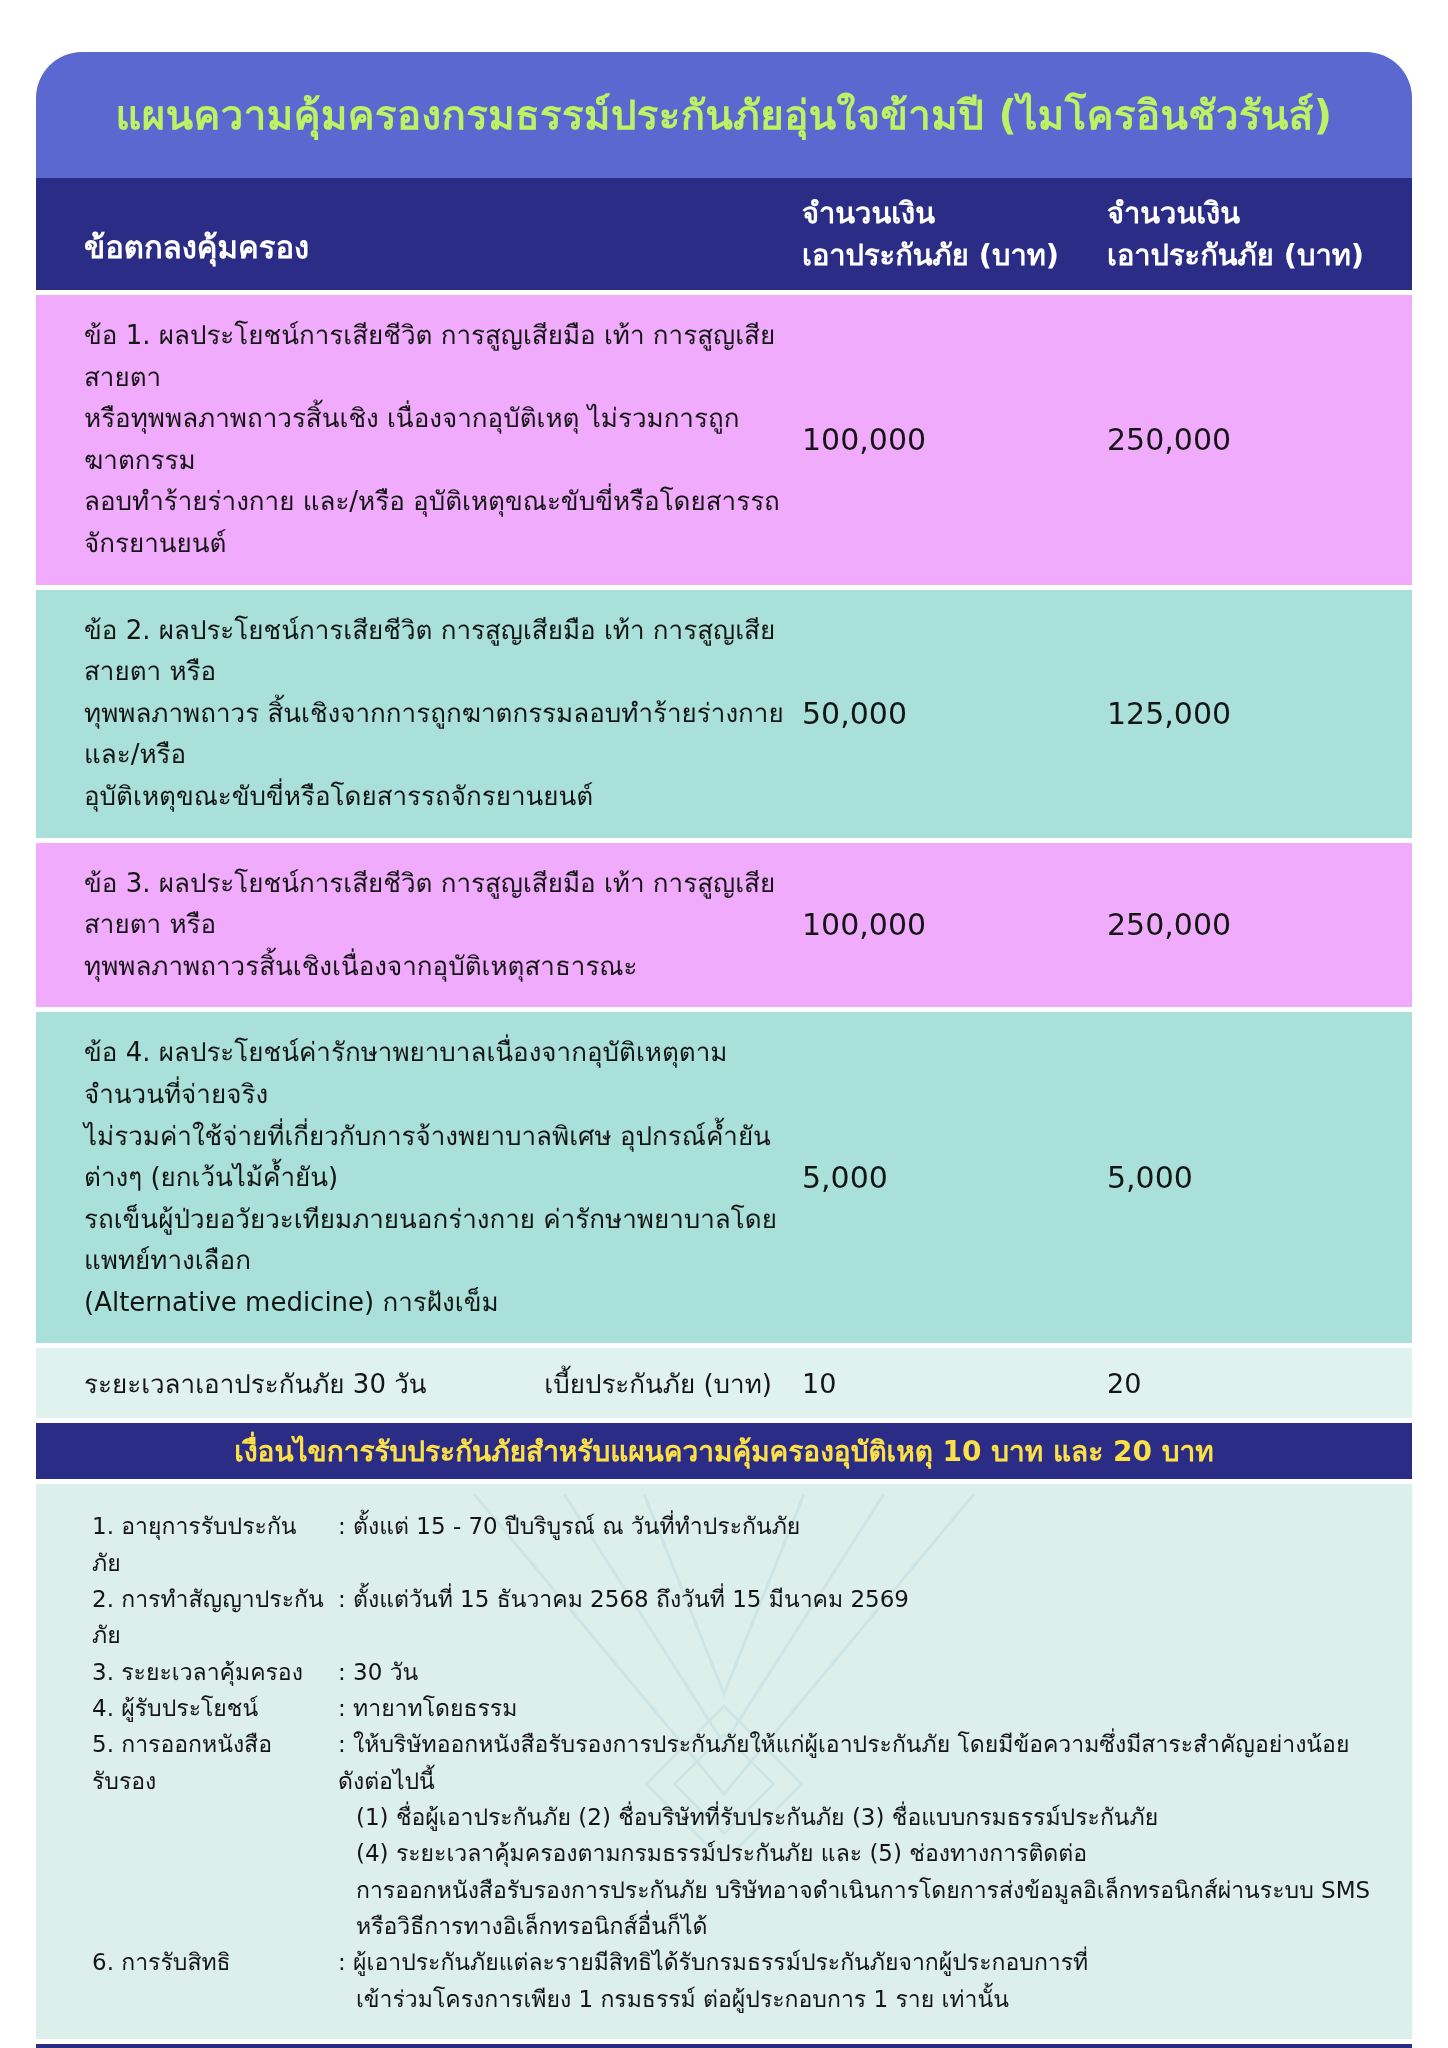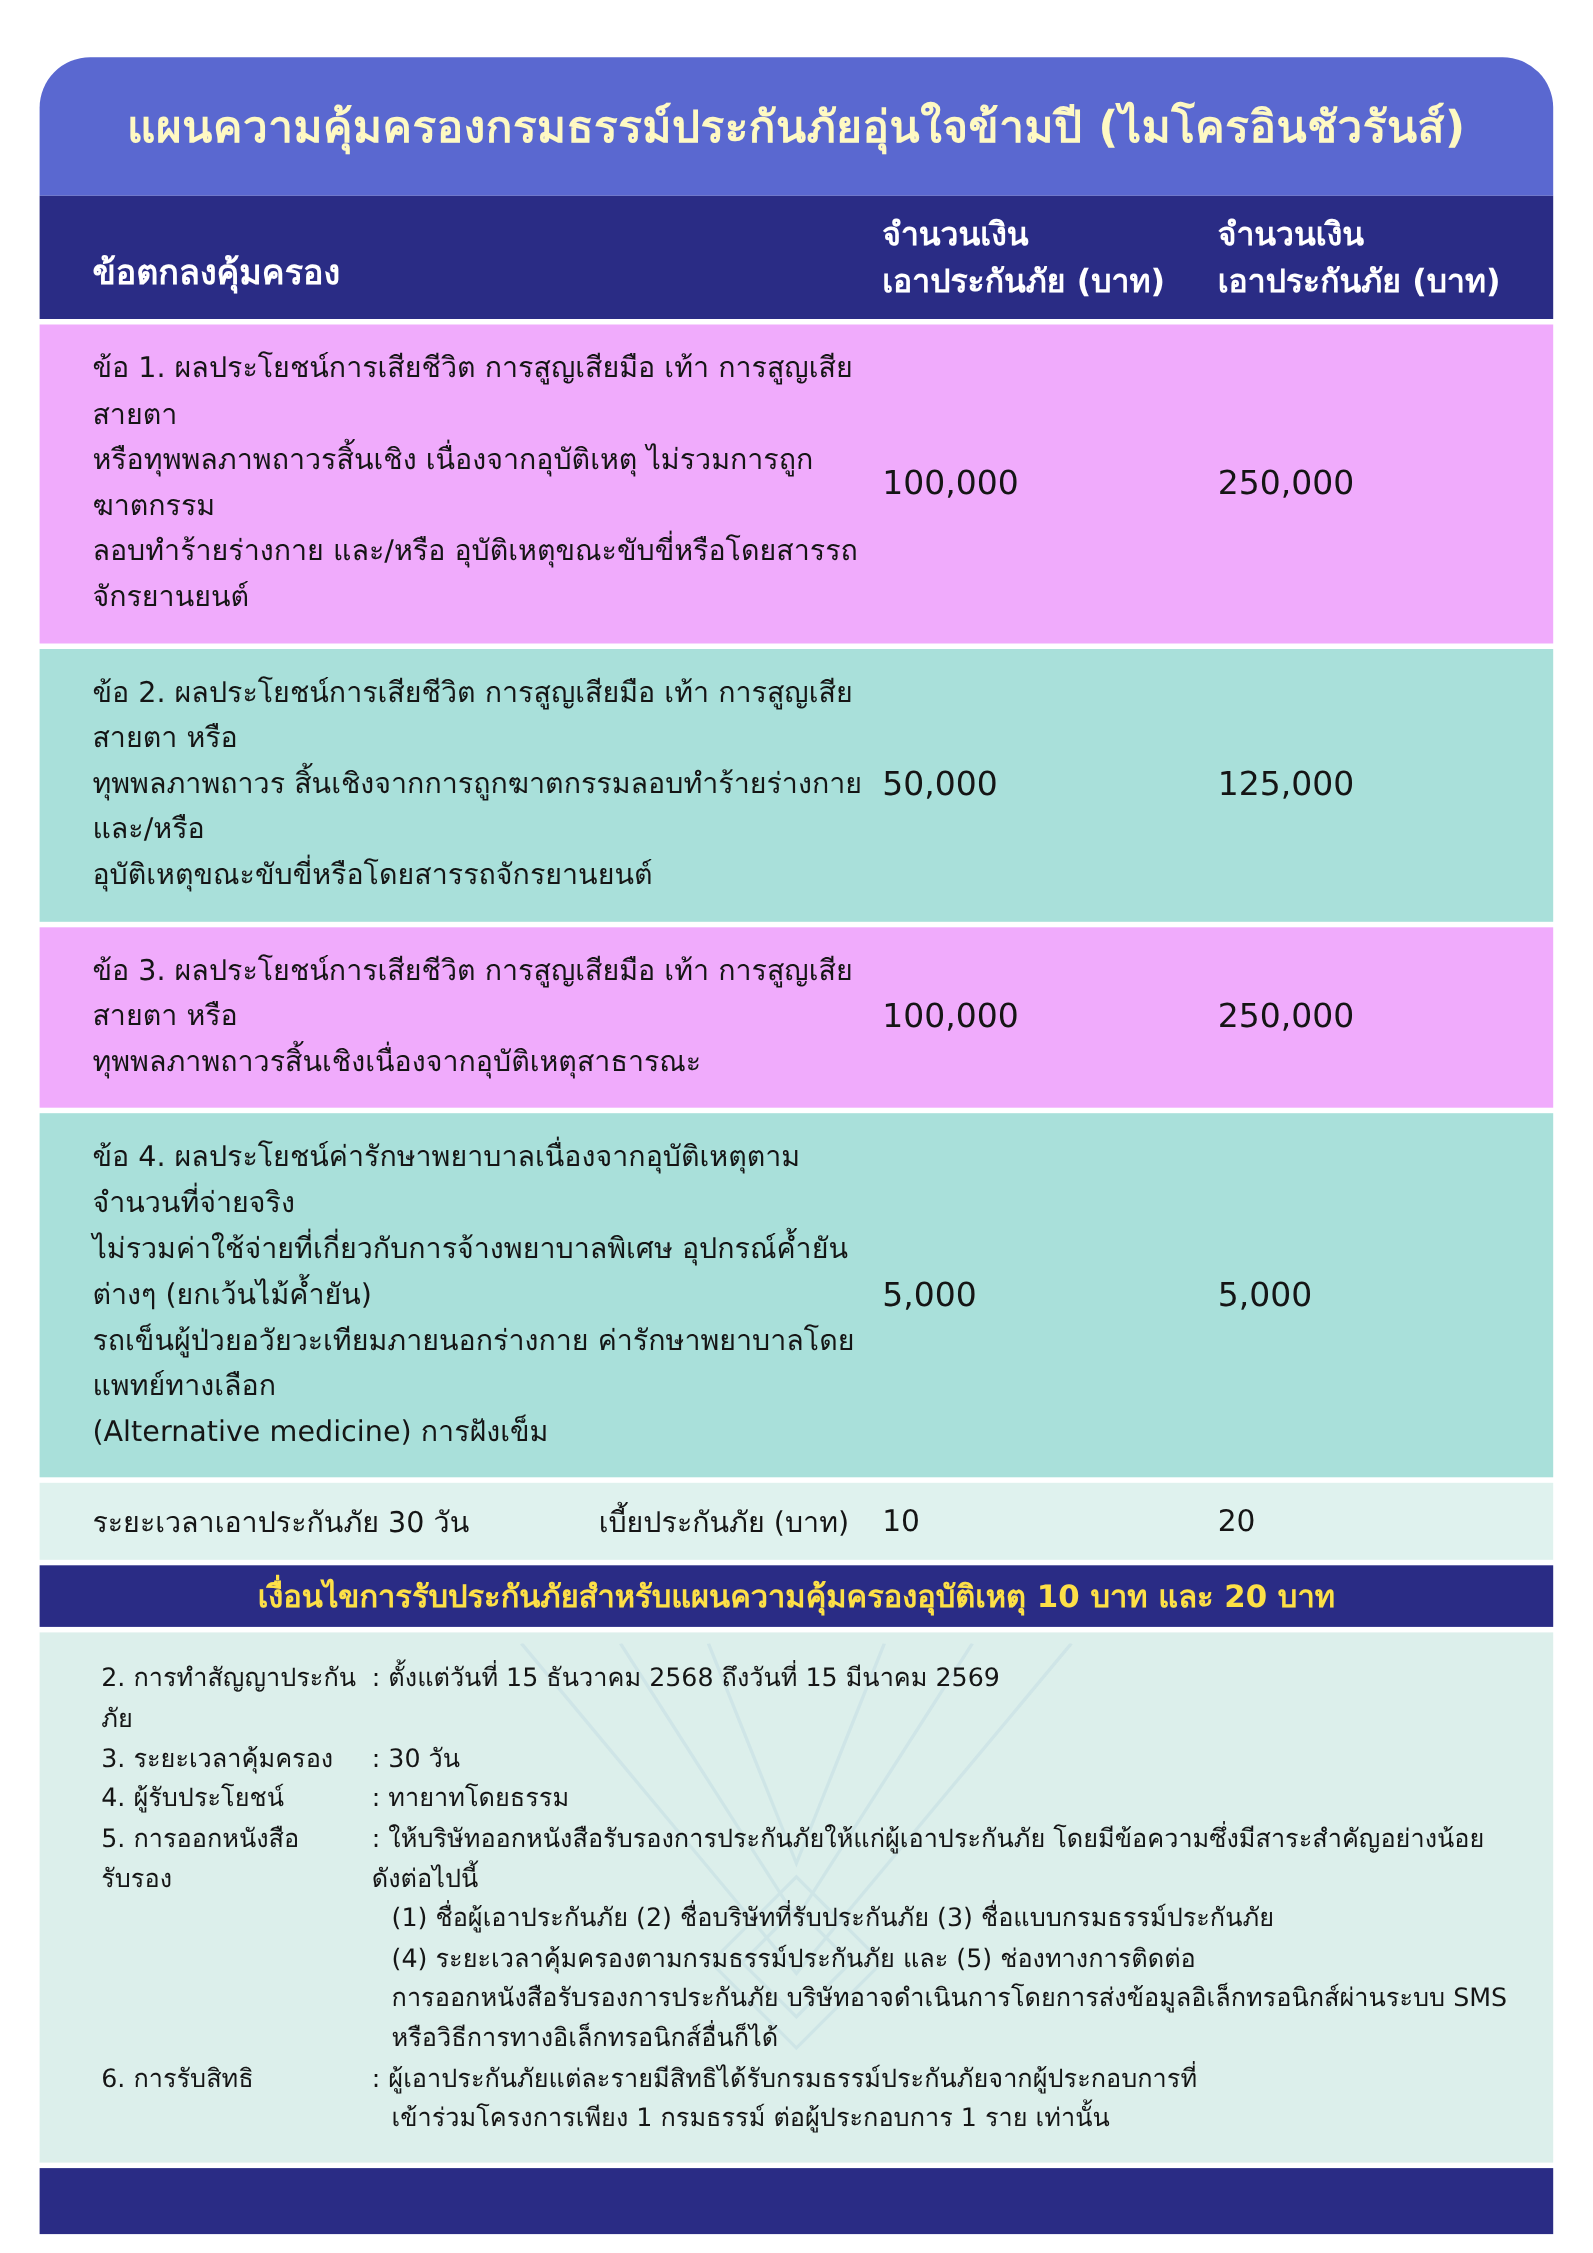--- a/index.html
+++ b/index.html
@@ -6,21 +6,21 @@
   body{
     width:1448px;height:2048px;overflow:hidden;background:#ffffff;
     font-family:"DejaVu Sans","Liberation Sans",sans-serif;color:#151515;
   }
   .card{width:1376px;margin:52px auto 0;position:relative;}
   
   .hdr{
     height:126px;background:#5A68D0;border-radius:46px 46px 0 0;
     display:flex;align-items:center;justify-content:center;
   }
-  .hdr .title{color:#fef9c3;font-size:40px;font-weight:bold;letter-spacing:.5px;}
+  .hdr .title{color:#bef264;font-size:40px;font-weight:bold;letter-spacing:.5px;}
   
   .thead{
     height:112px;background:#2A2C85;color:#fff;display:flex;align-items:center;
   }
   .col-text{flex:1 1 auto;padding-left:48px;}
   .col-amt{flex:0 0 305px;text-align:left;}
   .thead .col-text{font-size:31px;font-weight:bold;align-self:flex-end;padding-bottom:18px;}
   .thead .col-amt{font-size:29px;font-weight:bold;line-height:1.45;}
   
   .trow{display:flex;align-items:center;margin-top:5px;}
@@ -122,20 +122,26 @@
       <g fill="none" stroke="#BFDAE2" stroke-width="3">
         <polyline points="60,0 310,300 560,0"></polyline>
         <polyline points="150,0 310,250 470,0"></polyline>
         <polyline points="230,0 310,200 390,0"></polyline>
         <rect x="255" y="235" width="110" height="110" transform="rotate(45 310 290)"></rect>
         <rect x="275" y="255" width="70" height="70" transform="rotate(45 310 290)"></rect>
       </g>
     </svg>
 
     <div class="cond-item">
+      <div class="cond-label">1. อายุการรับประกันภัย</div>
+      <div>
+          <div class="cond-line">: ตั้งแต่ 15 - 70 ปีบริบูรณ์ ณ วันที่ทำประกันภัย</div>
+        </div>
+    </div>
+    <div class="cond-item">
       <div class="cond-label">2. การทำสัญญาประกันภัย</div>
       <div>
           <div class="cond-line">: ตั้งแต่วันที่ 15 ธันวาคม 2568 ถึงวันที่ 15 มีนาคม 2569</div>
         </div>
     </div>
     <div class="cond-item">
       <div class="cond-label">3. ระยะเวลาคุ้มครอง</div>
       <div>
           <div class="cond-line">: 30 วัน</div>
         </div>

